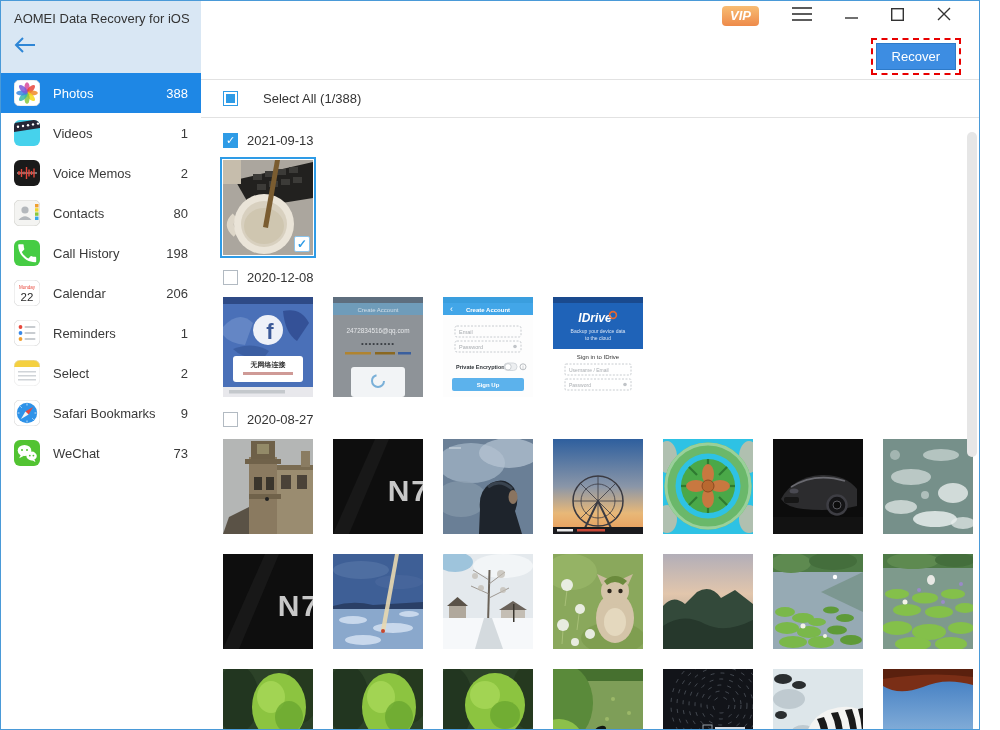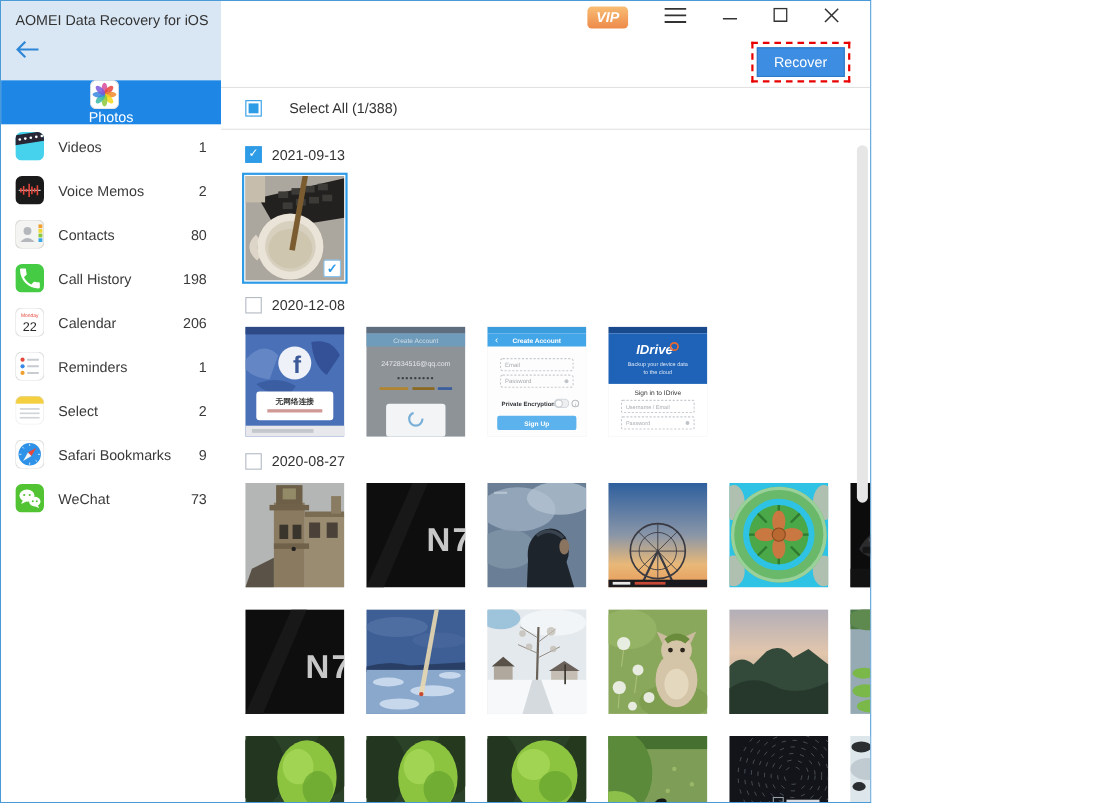--- a/index.html
+++ b/index.html
@@ -1,28 +1,28 @@
 <!DOCTYPE html>
 <html><head>
 <meta charset="utf-8">
 <style>
   * { margin:0; padding:0; box-sizing:border-box; }
   html,body { width:1000px; height:730px; overflow:hidden; background:#fff;
     font-family:"Liberation Sans", sans-serif; }
   svg text { font-family:"Liberation Sans", sans-serif; }
 
-  .window { width:792px; height:730px; border:1px solid #4a9ad8; display:flex; background:#fff; position:relative; }
+  .window { width:980px; height:730px; border:1px solid #4a9ad8; display:flex; background:#fff; position:relative; }
 
   
   .sidebar { width:200px; flex:none; background:#fff; display:flex; flex-direction:column; }
   .sidebar-header { height:72px; background:#d9e7f4; padding:10px 0 0 13px; flex:none; }
   .app-title { font-size:13px; color:#333; }
   .back-arrow { margin-top:11px; width:24px; cursor:pointer; }
   .nav-item { height:40px; display:flex; align-items:center; padding:0 13px; font-size:13px; color:#3a3a3a; cursor:pointer; }
-  .nav-item.selected { background:#1e87e5; color:#fff;flex-direction:column; }
+  .nav-item.selected { background:#1e87e5; color:#fff; }
   .nav-icon { width:26px; height:26px; margin-right:13px; flex:none; }
   .nav-icon svg { display:block; }
   .nav-label { flex:1; }
 
   
   main { flex:1; display:flex; flex-direction:column; background:#fff; position:relative; min-width:0; }
   .titlebar { height:30px; flex:none; display:flex; align-items:center; justify-content:flex-end; padding-right:28px; }
   .vip-badge { background:linear-gradient(180deg,#f8bd74,#ee8a4a); color:#fff; font-weight:bold; font-style:italic;
     font-size:13px; padding:2px 8px 3px; border-radius:4px; cursor:pointer; }
   .win-btn { margin-left:33px; cursor:pointer; display:flex; align-items:center; }

